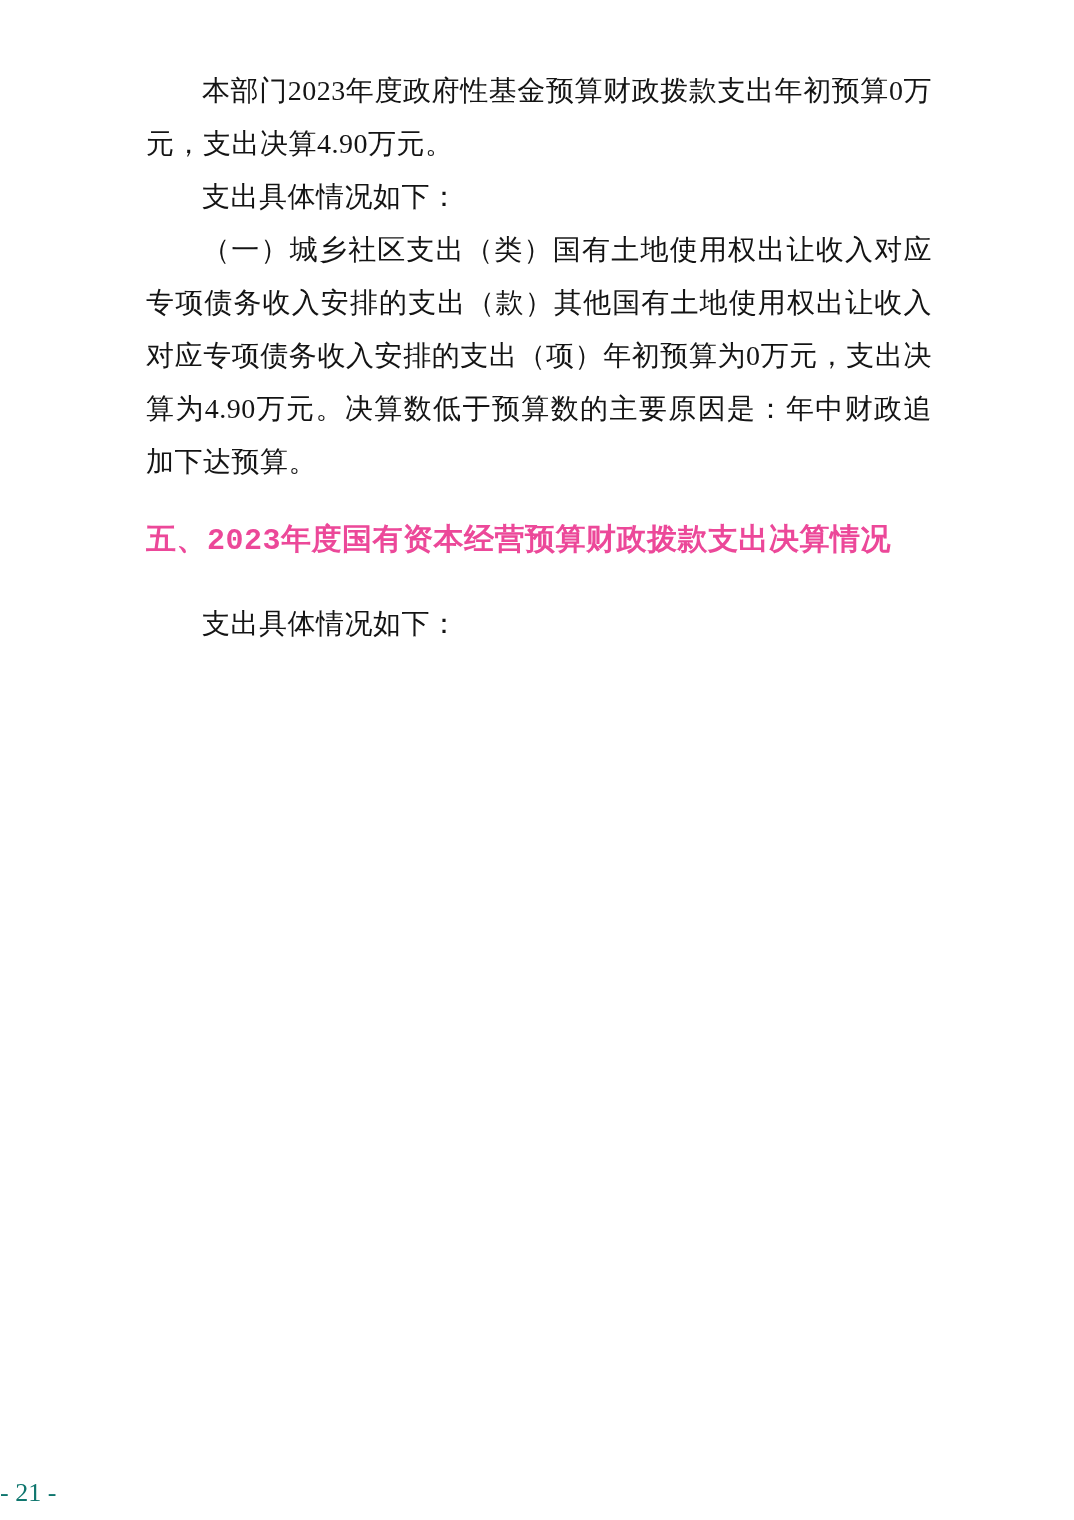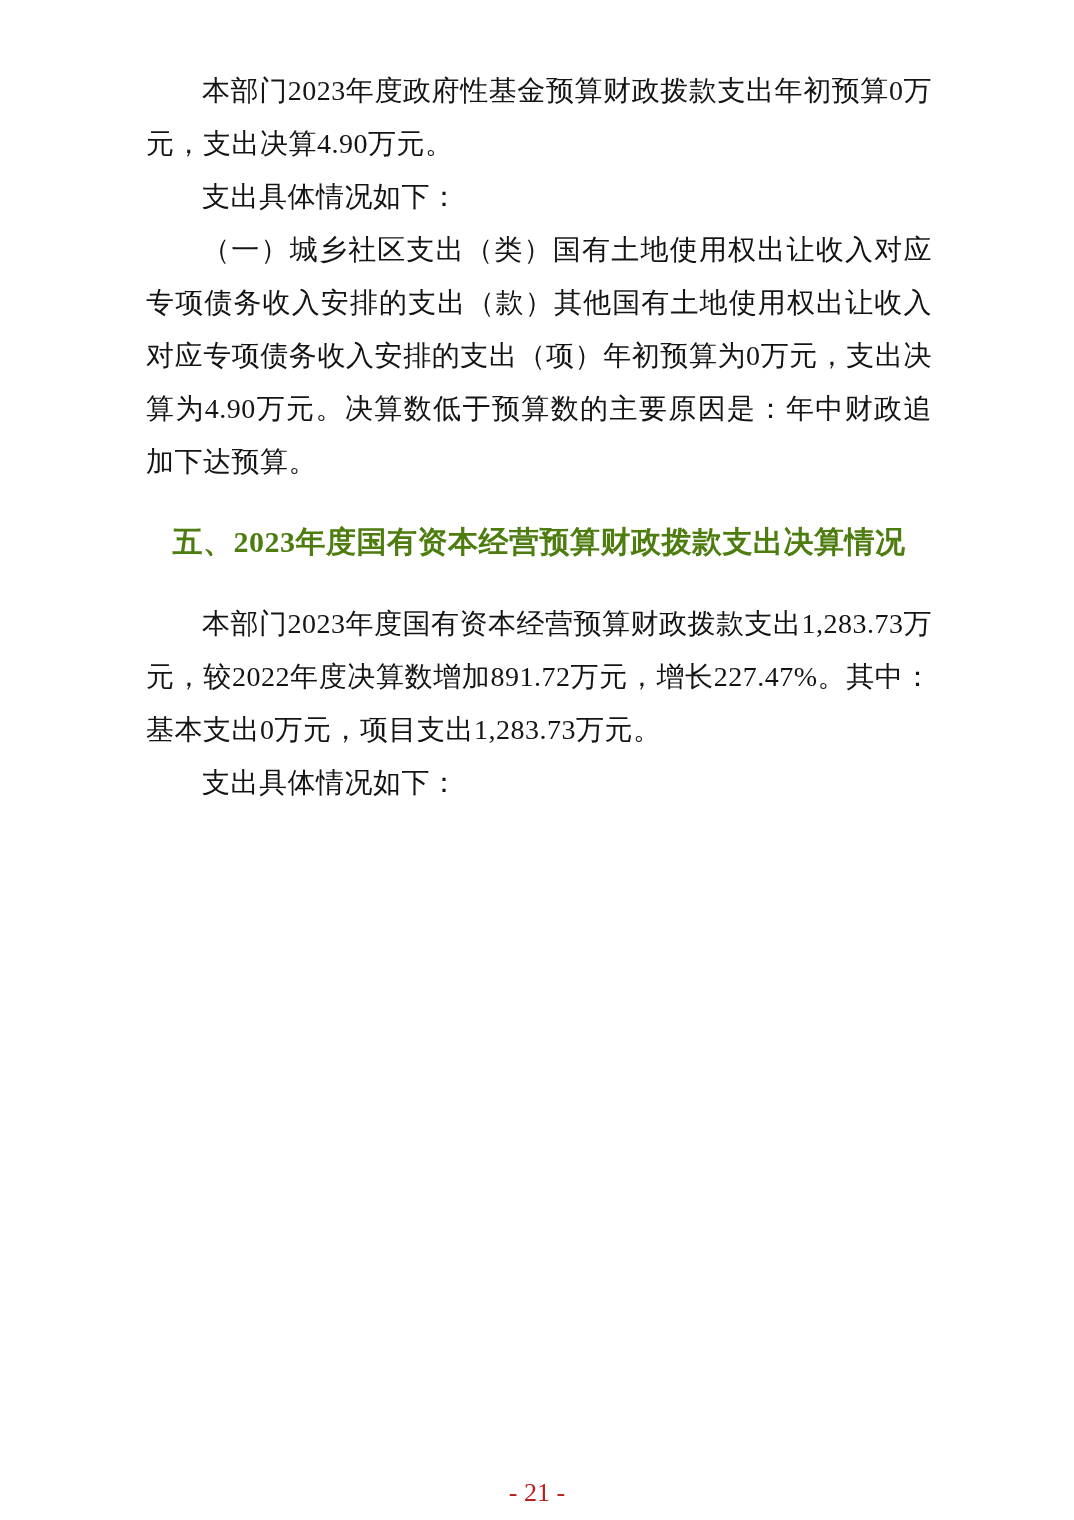--- a/index.html
+++ b/index.html
@@ -26,51 +26,48 @@
     line-height: 53px;
     color: #141414;
     text-align: justify;
     text-justify: inter-ideograph;
     text-indent: 2em;
     margin: 0;
     word-break: break-all;
     letter-spacing: 0.5px;
   }
   h2.section-heading {
-    font-family: Liberation Serif, serif;
+    font-family: Liberation Mono, monospace;
     font-weight: 700;
     font-size: 30px;
     line-height: 53px;
-    color: #4d7c0f;
-    text-align: center;
+    color: #ec4899;
     margin: 27px 0 29px 0;
     letter-spacing: 0.5px;
   }
   .page-footer {
     position: absolute;
     left: 0;
     bottom: 12px;
     width: 100%;
-    text-align: center;
     font-family: "Liberation Serif", "DejaVu Serif", serif;
     font-size: 26px;
-    color: #b91c1c;
+    color: #0f766e;
   }
 </style>
 </head>
 <body>
 
 <div class="page">
   <div class="content">
 
     <p class="body-text">本部门2023年度政府性基金预算财政拨款支出年初预算0万元，支出决算4.90万元。</p>
     <p class="body-text">支出具体情况如下：</p>
     <p class="body-text">（一）城乡社区支出（类）国有土地使用权出让收入对应专项债务收入安排的支出（款）其他国有土地使用权出让收入对应专项债务收入安排的支出（项）年初预算为0万元，支出决算为4.90万元。决算数低于预算数的主要原因是：年中财政追加下达预算。</p>
 
     <h2 class="section-heading">五、2023年度国有资本经营预算财政拨款支出决算情况</h2>
 
-    <p class="body-text">本部门2023年度国有资本经营预算财政拨款支出1,283.73万元，较2022年度决算数增加891.72万元，增长227.47%。其中：基本支出0万元，项目支出1,283.73万元。</p>
     <p class="body-text">支出具体情况如下：</p>
 
   </div>
 
   <div class="page-footer">- 21 -</div>
 </div>
 
 </body></html>

